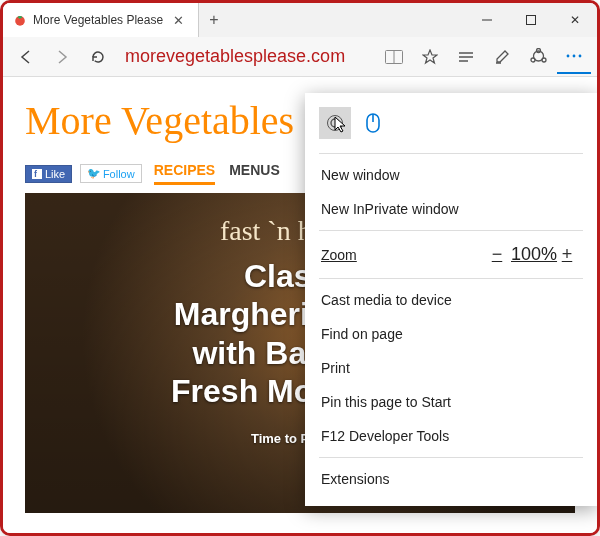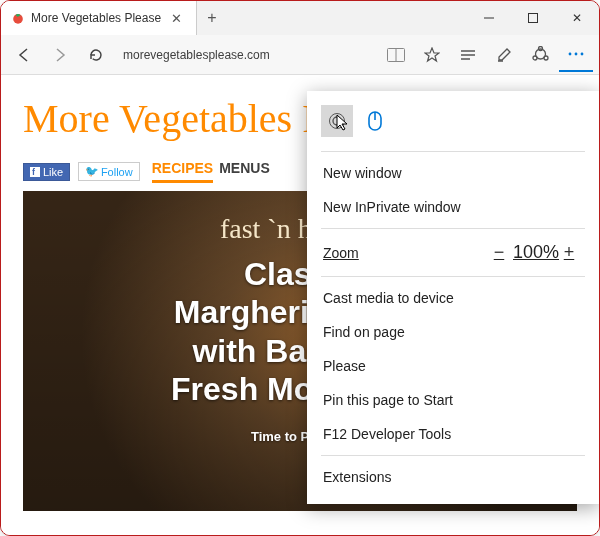--- a/index.html
+++ b/index.html
@@ -1,39 +1,39 @@
 <!DOCTYPE html>
 <html><head>
 <meta charset="utf-8">
 <style>
   * { box-sizing: border-box; margin: 0; padding: 0; font-family: "Segoe UI", Arial, sans-serif; }
   body { background: #fff; }
-  .window { width: 600px; height: 536px; background: #fff; border: 1px solid #b91c1c; border-radius: 10px; overflow: hidden; position: relative; box-shadow: 0 2px 8px rgba(0,0,0,0.15); }
+  .window { width: 600px; height: 536px; background: #fff; border: 3px solid #b91c1c; border-radius: 10px; overflow: hidden; position: relative; box-shadow: 0 2px 8px rgba(0,0,0,0.15); }
   
   .titlebar { height: 34px; background: #f2f2f2; display: flex; align-items: stretch; }
   .tab { display: flex; align-items: center; background: #fff; border-right: 1px solid #ccc; padding: 0 10px; font-size: 12px; color: #333; gap: 6px; }
   .favicon { width: 14px; height: 14px; }
   .tab-close { font-size: 13px; color: #555; padding: 0 4px; }
   .new-tab { width: 30px; display:flex; align-items:center; justify-content:center; font-size:16px; color:#555; }
   .title-spacer { flex: 1; }
   .win-controls { display: flex; }
   .win-btn { width: 44px; display:flex; align-items:center; justify-content:center; font-size:12px; color:#333; }
   
   .toolbar { height: 40px; background:#f7f7f7; border-bottom:1px solid #ddd; display:flex; align-items:center; padding:0 6px; gap:2px; }
   .tbtn { width:34px; height:34px; display:flex; align-items:center; justify-content:center; color:#555; font-size:15px; }
-  .addr { flex:1; font-size:12px; color:#404040; padding-left:8px; }
+  .addr { flex:1; font-size:18px; color:#b91c1c; padding-left:8px; }
   .more-btn { color:#0078d7; border-bottom:2px solid #0078d7; }
   
   .content { position:relative; height:calc(536px - 34px - 40px); overflow:hidden; background:#fff; }
   .page { padding: 12px 22px; }
   .site-title { font-family: "Brush Script MT", cursive; font-size: 40px; color:#ff8a00; font-weight:normal; margin-top:8px; margin-bottom:18px; white-space:nowrap; }
   .social-row { display:flex; align-items:center; gap:8px; margin-bottom:6px; }
   .fb-like { background:#4267B2; color:#fff; font-size:11px; padding:2px 6px; display:flex; align-items:center; gap:3px; border:1px solid #3b5998; }
   .tw-follow { background:#fff; color:#1da1f2; font-size:11px; padding:2px 6px; border:1px solid #ccc; display:flex; align-items:center; gap:2px;}
-  .nav { display:inline-flex; gap:6px; font-weight:bold; font-size:14px; margin-left:4px;}
+  .nav { display:inline-flex; gap:14px; font-weight:bold; font-size:14px; margin-left:4px;}
   .nav-item { color:#404040; }
   .nav-item.active { color:#ff8a00; border-bottom:3px solid #ff8a00; padding-bottom:4px; }
   .hero { margin-top:8px; height:320px; background:linear-gradient(rgba(0,0,0,0.15),rgba(0,0,0,0.4)),radial-gradient(circle at 55% 45%, #b97a3a 0%, #7a5632 30%, #3f2c1a 70%); display:flex; flex-direction:column; align-items:center; text-align:center; color:#fff; padding-top:22px; }
   .hero-sub { font-family:"Brush Script MT", cursive; font-size:28px; color:#f5e6c8; margin-bottom:10px;}
   .hero-title { font-size:32px; font-weight:bold; line-height:1.2; text-shadow:0 1px 3px rgba(0,0,0,0.6);}
   .hero-meta { font-size:13px; font-weight:bold; margin-top:20px; text-shadow:0 1px 2px rgba(0,0,0,0.5);}
   
   .menu { position:absolute; top:16px; right:0; width:292px; background:#fff; box-shadow:0 4px 18px rgba(0,0,0,0.35); padding:10px 0; font-size:14px; color:#222; }
   .menu .icon-row { display:flex; gap:6px; padding:4px 14px 10px 14px; }
   .icon-box { width:32px; height:32px; display:flex; align-items:center; justify-content:center; }
@@ -199,20 +199,20 @@
       <hr>
       <div class="zoom-row">
         <span class="zl">Zoom</span>
         <span class="zoom-ctrl">−</span>
         <span class="zoom-val">100%</span>
         <span class="zoom-ctrl">+</span>
       </div>
       <hr>
       <div class="menu-item">Cast media to device</div>
       <div class="menu-item">Find on page</div>
-      <div class="menu-item">Please</div>
+      <div class="menu-item">Print</div>
       <div class="menu-item">Pin this page to Start</div>
       <div class="menu-item">F12 Developer Tools</div>
       <hr>
       <div class="menu-item">Extensions</div>
     </div>
   </div>
 </div>
 
 </body></html>

